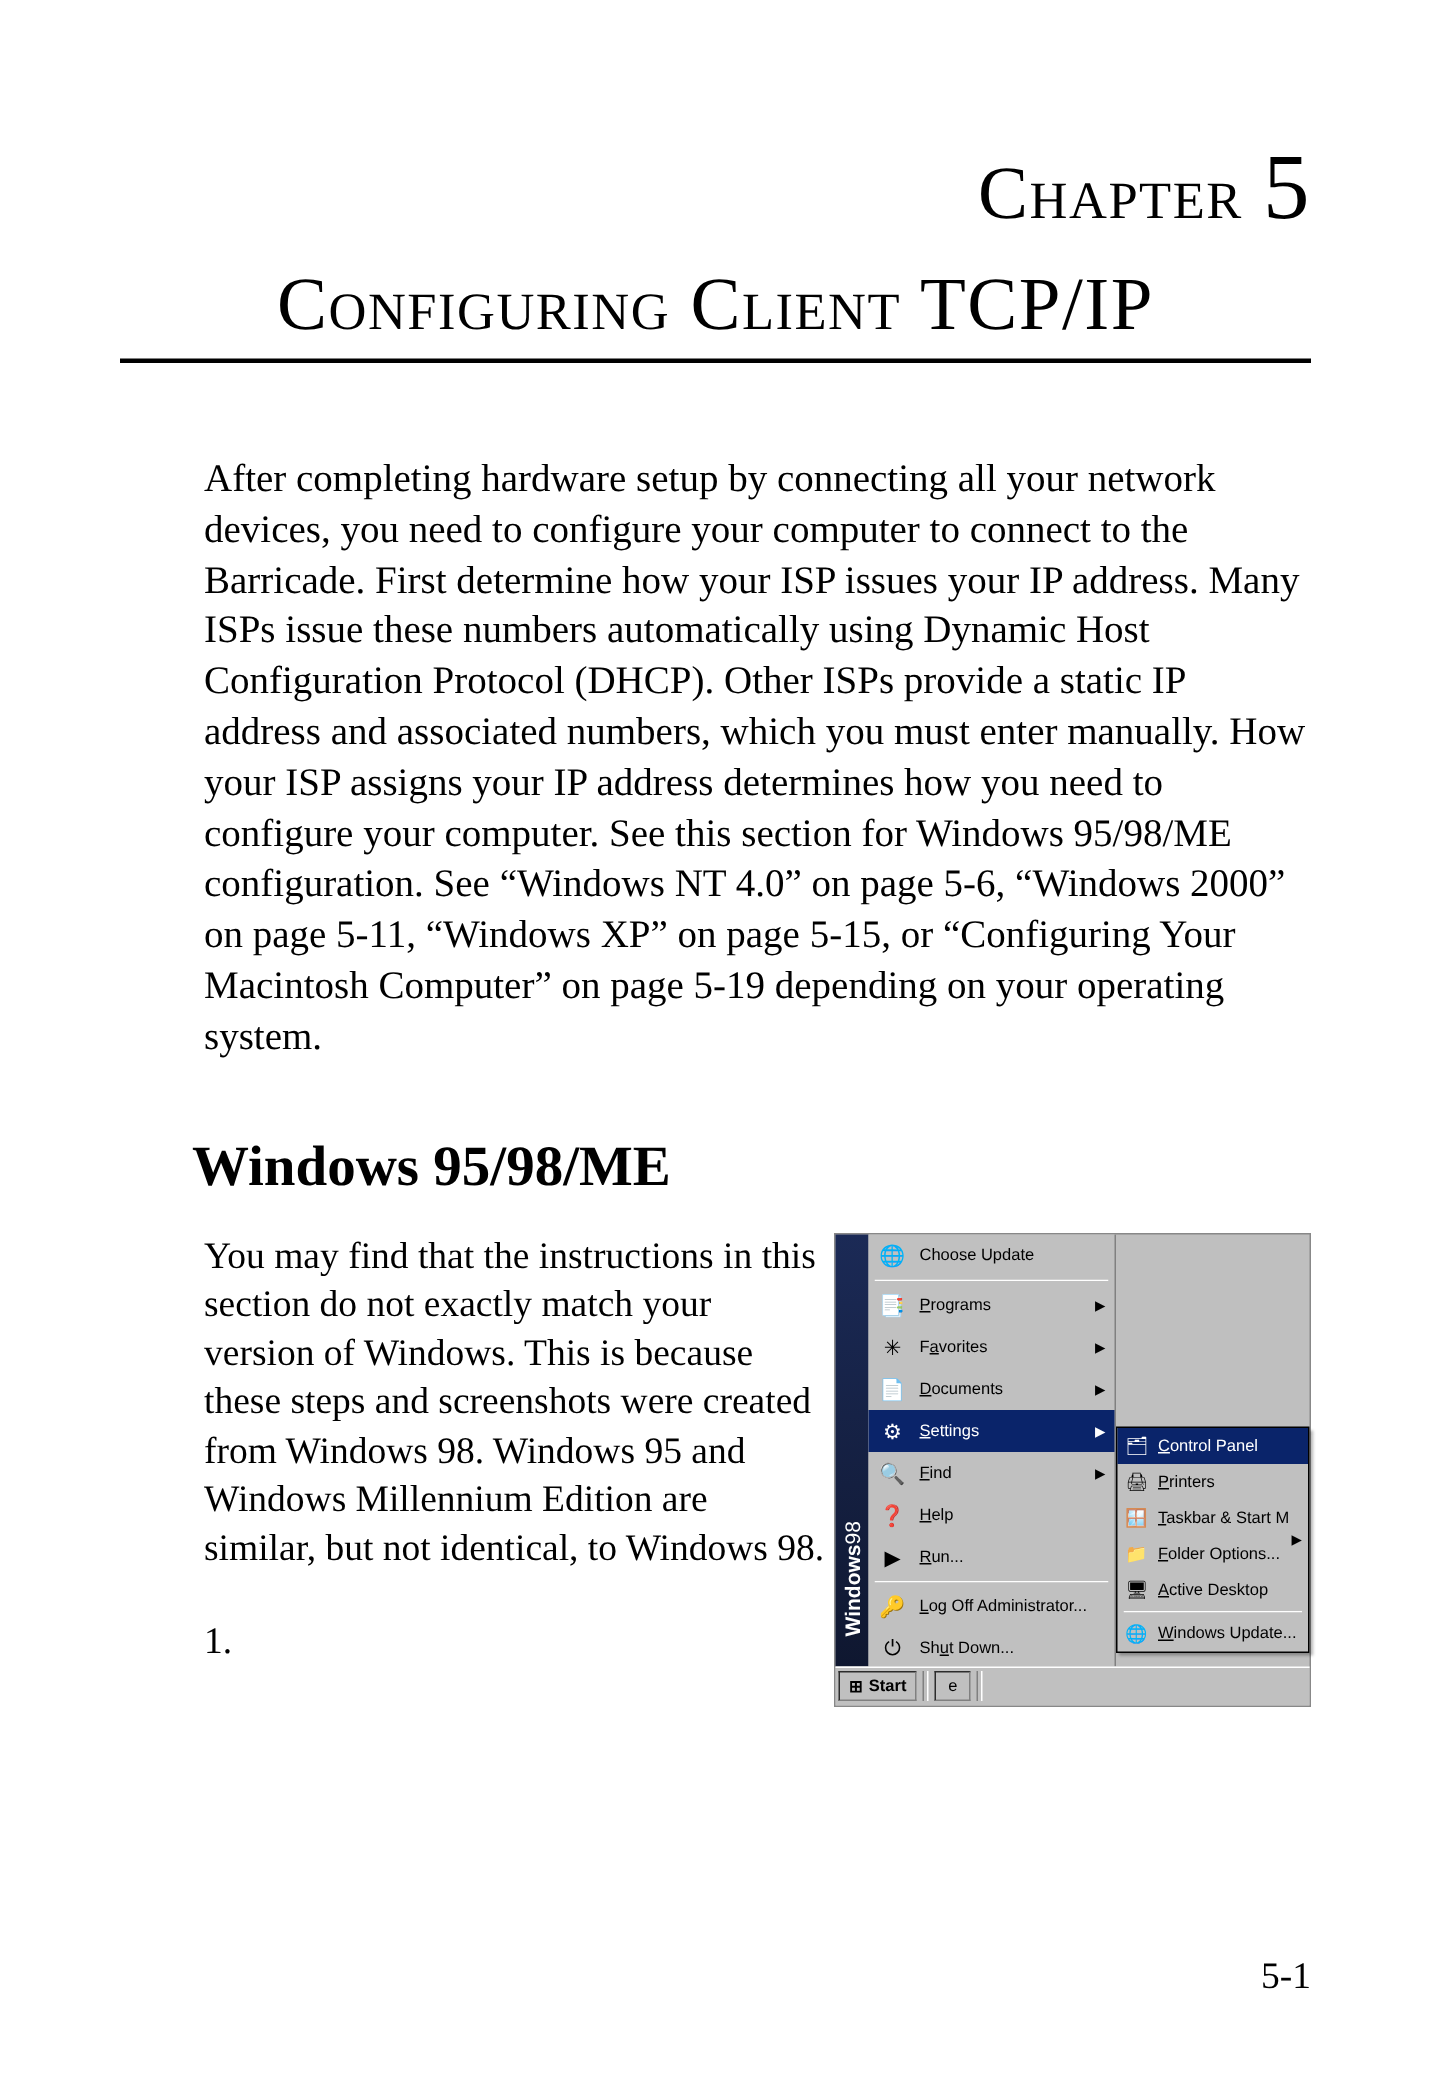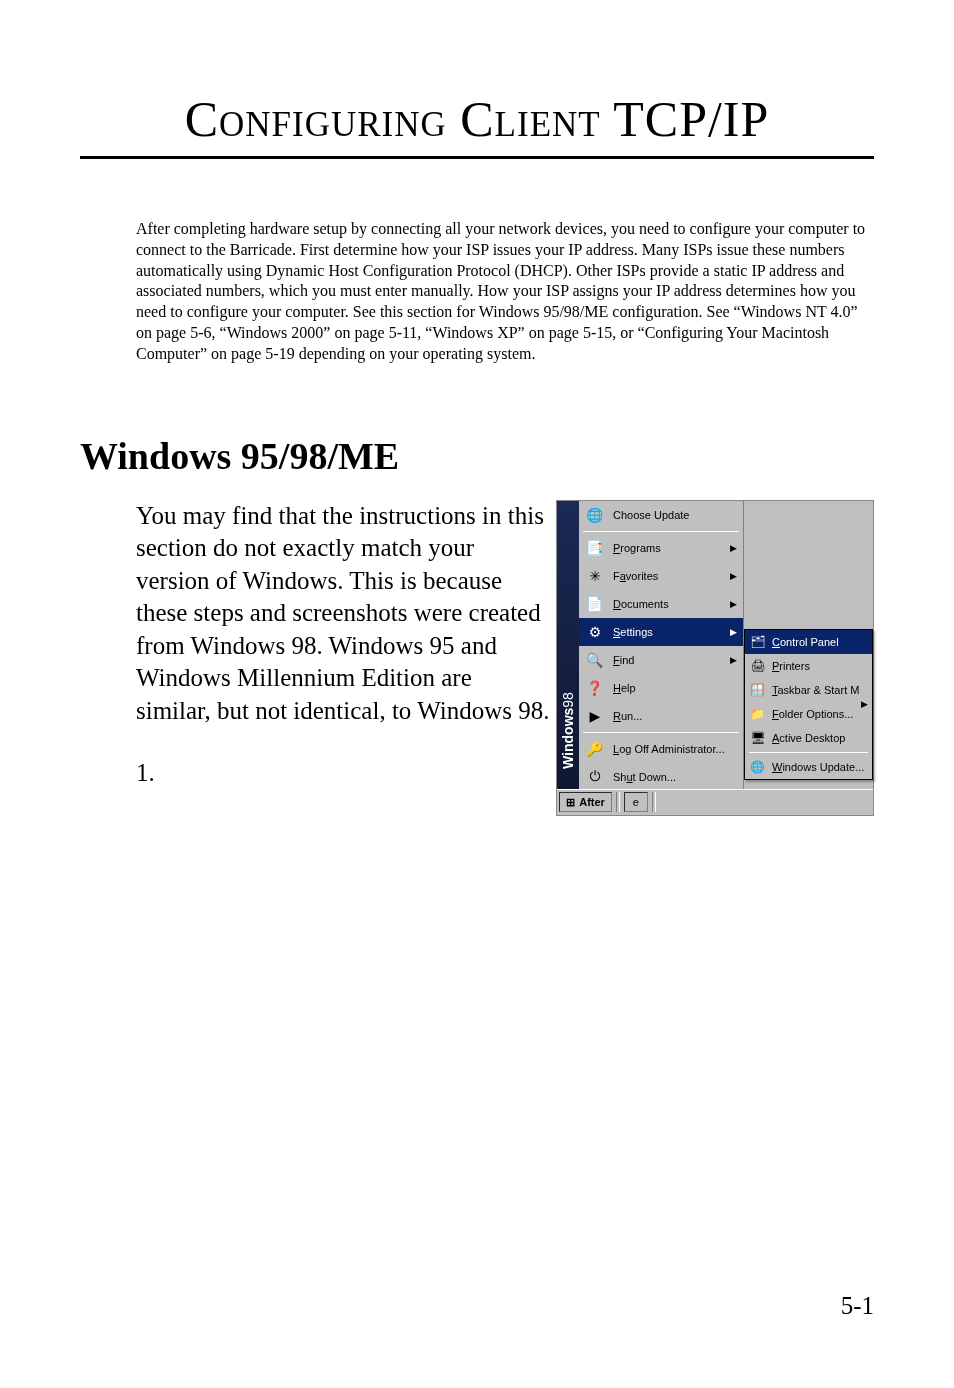--- a/index.html
+++ b/index.html
@@ -31,28 +31,29 @@
     letter-spacing: 1px;
     padding-bottom: 4px;
   }
   .rule {
     border-bottom: 3px solid #000;
     margin-top: 4px;
     margin-bottom: 60px;
   }
   .intro {
     margin-left: 56px;
-    font-size: 16px;
+    font-size: 26px;
     line-height: 1.3;
-    margin-bottom: 69px;
+    margin-bottom: 48px;
   }
   .section-heading {
     font-size: 38px;
     font-weight: bold;
     margin-bottom: 22px;
+    margin-left: 48px;
   }
   .body-row {
     display: flex;
     gap: 4px;
   }
   .body-col {
     flex: 1;
     margin-left: 56px;
   }
   .para {
@@ -192,29 +193,33 @@
     justify-content: center;
   }
   .ss-sep {
     width: 4px; height: 20px;
     border-left: 1px solid #808080;
     border-right: 1px solid #fff;
   }
   .underline-first { text-decoration: underline; }
   .page-number {
     position: absolute;
-    bottom: 68px;
+    bottom: 56px;
     right: 80px;
     font-size: 25px;
   }
 </style>
 </head>
 <body>
 
 <div class="page">
+  <div class="chapter-label">
+    <span>Chapter</span>
+    <span class="num">5</span>
+  </div>
   <div class="chapter-title">Configuring Client TCP/IP</div>
   <div class="rule"></div>
 
   <div class="intro">After completing hardware setup by connecting all your network devices, you need to configure your computer to connect to the Barricade. First determine how your ISP issues your IP address. Many ISPs issue these numbers automatically using Dynamic Host Configuration Protocol (DHCP). Other ISPs provide a static IP address and associated numbers, which you must enter manually. How your ISP assigns your IP address determines how you need to configure your computer. See this section for Windows 95/98/ME configuration. See “Windows NT 4.0” on page 5-6, “Windows 2000” on page 5-11, “Windows XP” on page 5-15, or “Configuring Your Macintosh Computer” on page 5-19 depending on your operating system.</div>
 
   <div class="section-heading">Windows 95/98/ME</div>
 
   <div class="body-row">
     <div class="body-col">
       <div class="para">You may find that the instructions in this section do not exactly match your version of Windows. This is because these steps and screenshots were created from Windows 98. Windows 95 and Windows Millennium Edition are similar, but not identical, to Windows 98.</div>
@@ -305,21 +310,21 @@
         <div class="ss-divider"></div>
         <div class="ss-sub-row">
           <span class="ss-sub-icon">🌐</span>
           <span><span class="underline-first">W</span>indows Update...</span>
         </div>
       </div>
 
       <div class="ss-taskbar">
         <div class="ss-start">
           <span>⊞</span>
-          <span>After</span>
+          <span>Start</span>
         </div>
         <div class="ss-sep"></div>
         <div class="ss-tray">
           <span>e</span>
         </div>
         <div class="ss-sep"></div>
       </div>
     </div>
   </div>
 </div>

